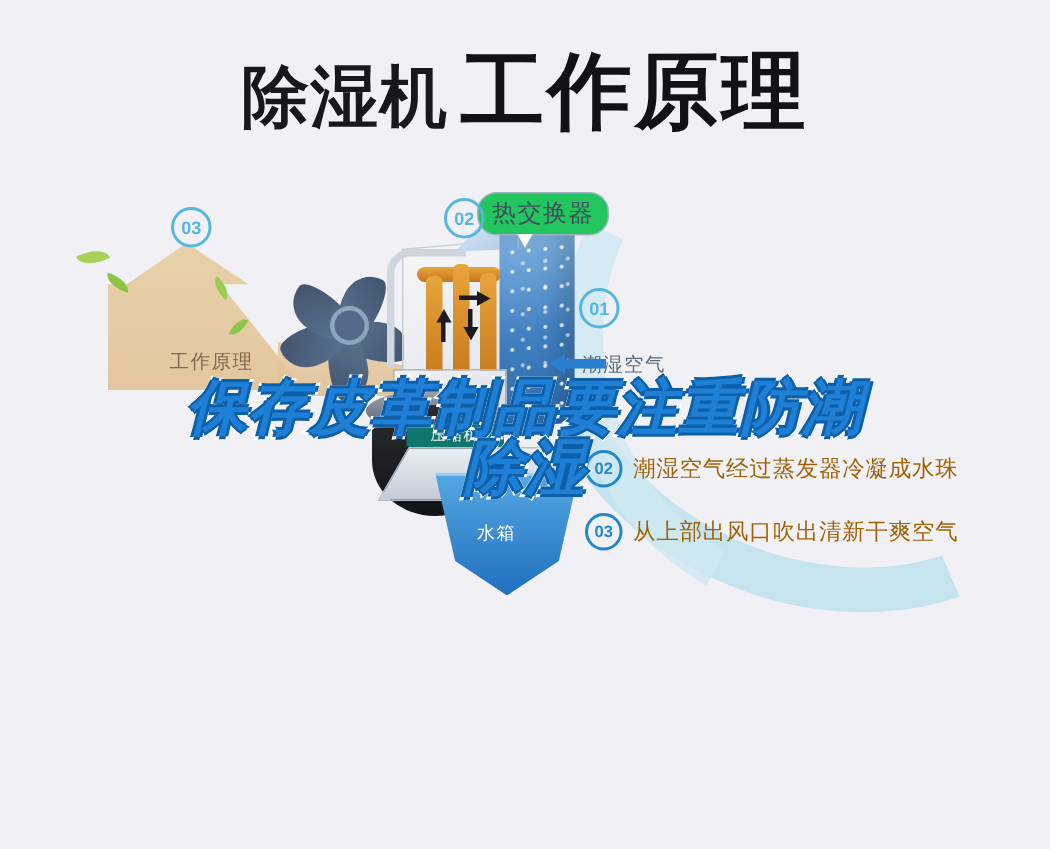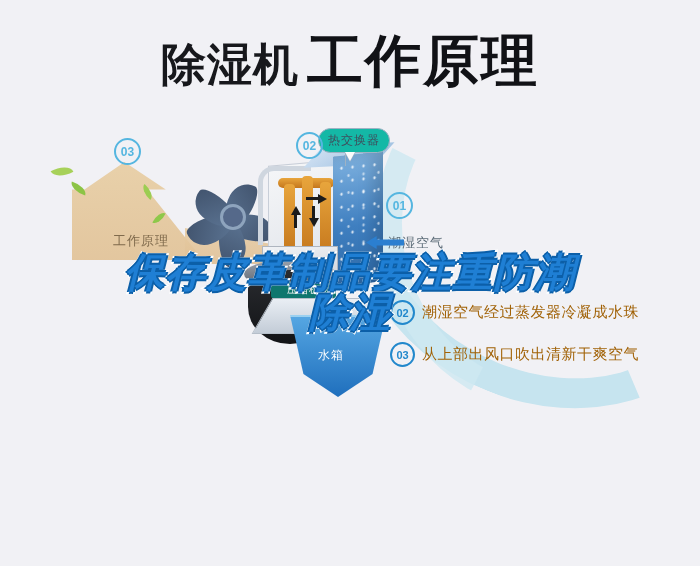--- a/index.html
+++ b/index.html
@@ -336,25 +336,25 @@
     font-size: 12px;
     color: #ffffff;
     letter-spacing: 1px;
   }
 
   
   .callout {
     position: absolute;
     left: 318px;
     top: 18px;
-    background: #14b8a6;
+    background: #22c55e;
     border: 1px solid #9fb2c4;
     border-radius: 13px;
     padding: 3px 9px;
-    font-size: 12px;
+    font-size: 16px;
     color: #3f4e5c;
     letter-spacing: 1px;
     white-space: nowrap;
   }
   .callout:after {
     content: "";
     position: absolute;
     left: 26px;
     bottom: -9px;
     width: 0; height: 0;

